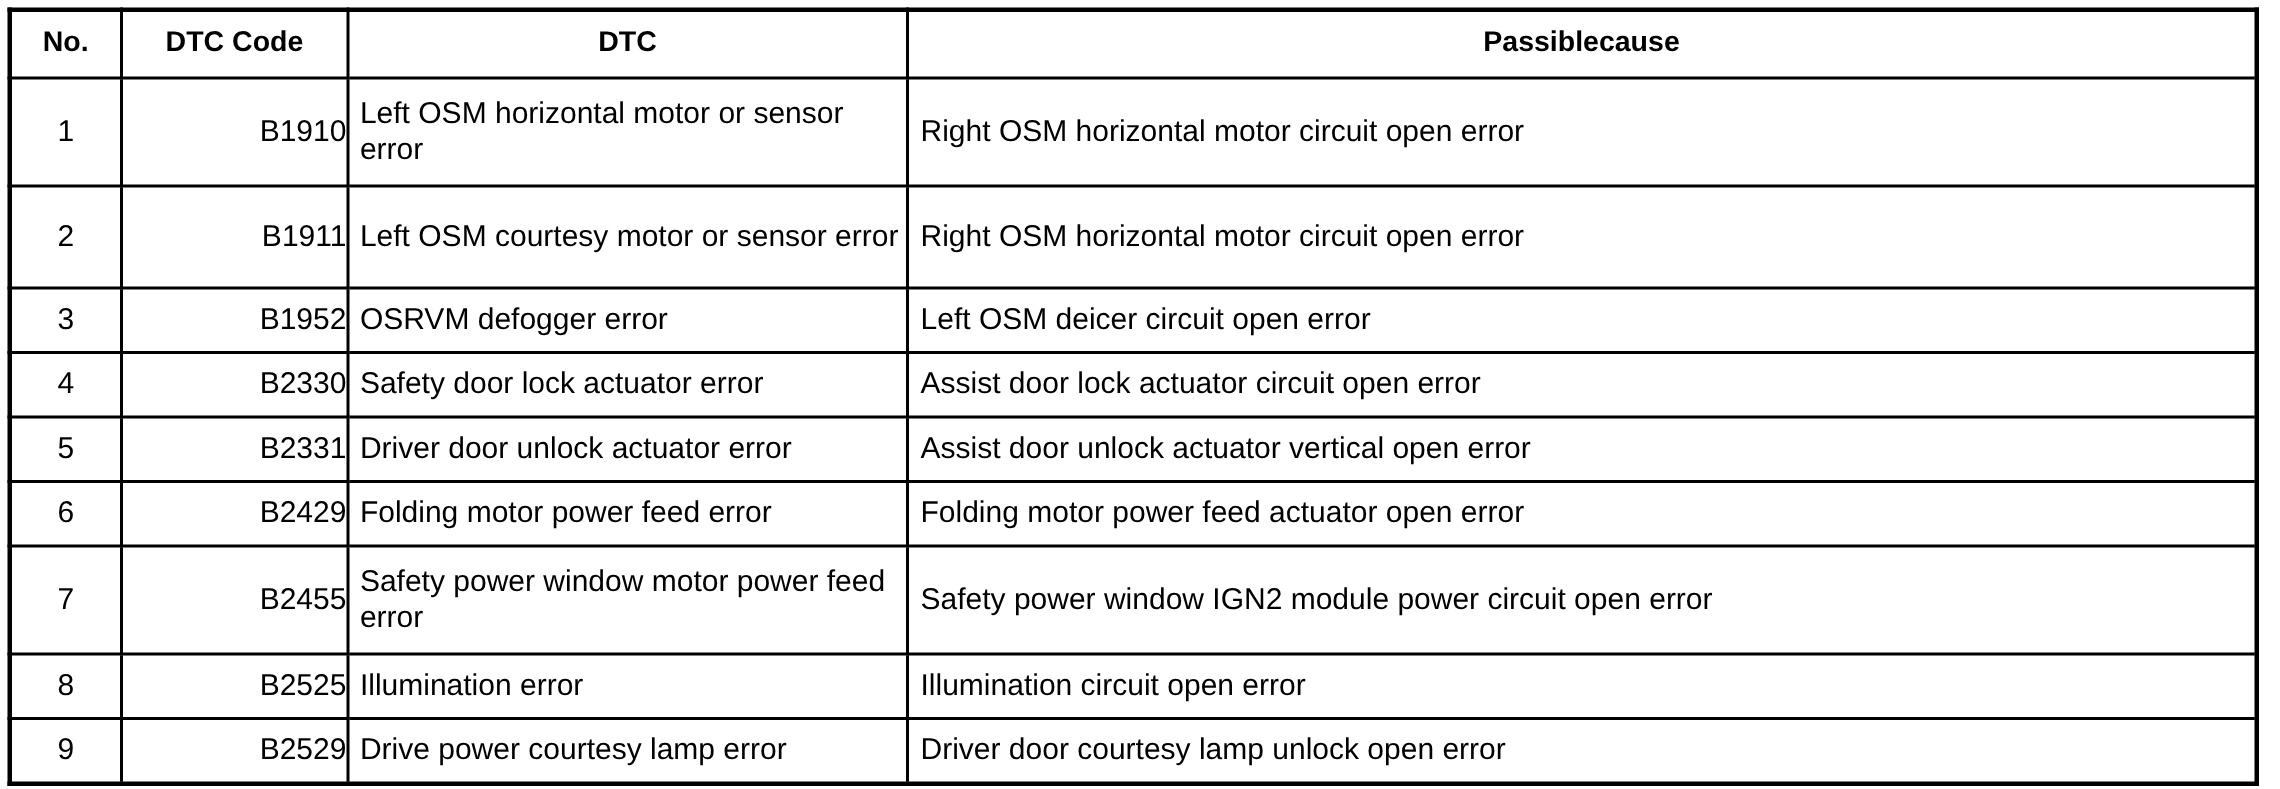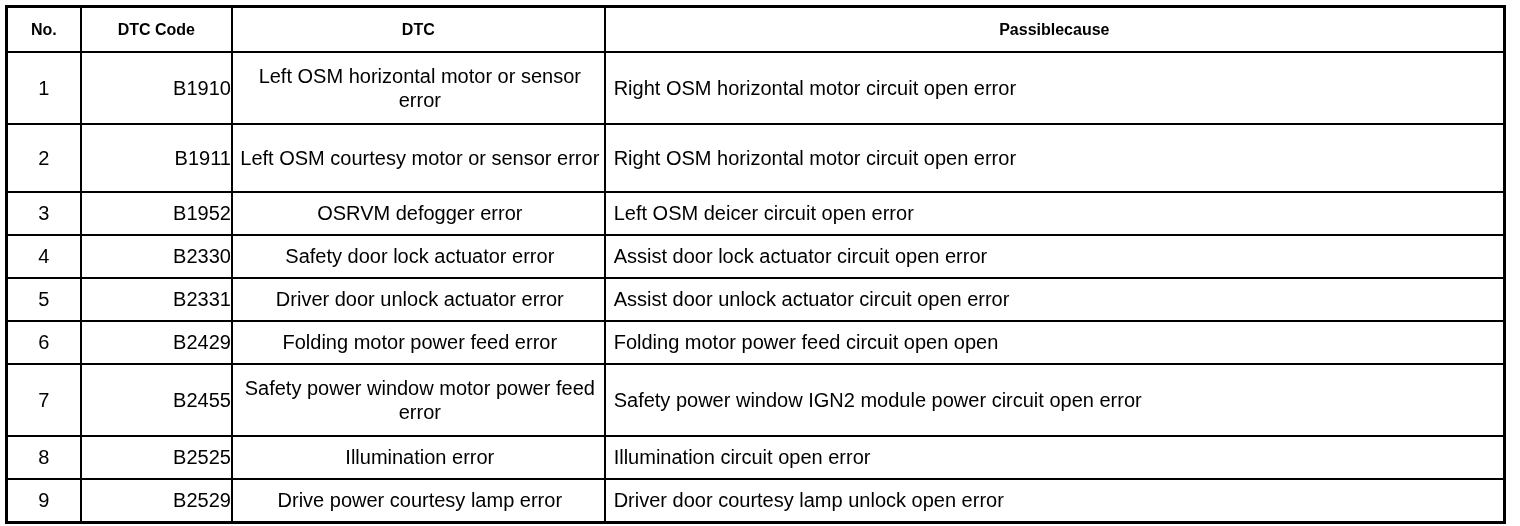--- a/index.html
+++ b/index.html
@@ -37,21 +37,21 @@
   table.dtc-table td {
     border: 2px solid #000000;
   }
 
   table.dtc-table {
     border-width: 3px;
   }
 
   thead th {
     font-weight: bold;
-    font-size: 16px;
+    font-size: 19px;
     text-align: center;
     vertical-align: middle;
     height: 43px;
     padding: 0;
     line-height: 1.1;
     border-bottom-width: 3px;
   }
 
   tbody td {
     font-weight: normal;
@@ -61,21 +61,21 @@
     line-height: 1.22;
   }
 
   td.c-no {
     text-align: center;
   }
   td.c-code {
     text-align: right;
   }
   td.c-dtc {
-    text-align: center;
+    text-align: left;
     padding-left: 7px;
     padding-right: 4px;
   }
   td.c-cause {
     text-align: left;
     padding-left: 8px;
     padding-right: 4px;
     margin-left: 11px;
   }
 
@@ -139,28 +139,28 @@
         <td class="c-no">4</td>
         <td class="c-code">B2330</td>
         <td class="c-dtc">Safety door lock actuator error</td>
         <td class="c-cause">Assist door lock actuator circuit open error</td>
       </tr>
 
       <tr class="r-short">
         <td class="c-no">5</td>
         <td class="c-code">B2331</td>
         <td class="c-dtc">Driver door unlock actuator error</td>
-        <td class="c-cause">Assist door unlock actuator circuit open error</td>
+        <td class="c-cause">Assist door unlock actuator vertical open error</td>
       </tr>
 
       <tr class="r-short">
         <td class="c-no">6</td>
         <td class="c-code">B2429</td>
         <td class="c-dtc">Folding motor power feed error</td>
-        <td class="c-cause">Folding motor power feed circuit open open</td>
+        <td class="c-cause">Folding motor power feed actuator open error</td>
       </tr>
 
       <tr class="r-tall">
         <td class="c-no">7</td>
         <td class="c-code">B2455</td>
         <td class="c-dtc">Safety power window motor power feed error</td>
         <td class="c-cause">Safety power window IGN2 module power circuit open error</td>
       </tr>
 
       <tr class="r-short">

